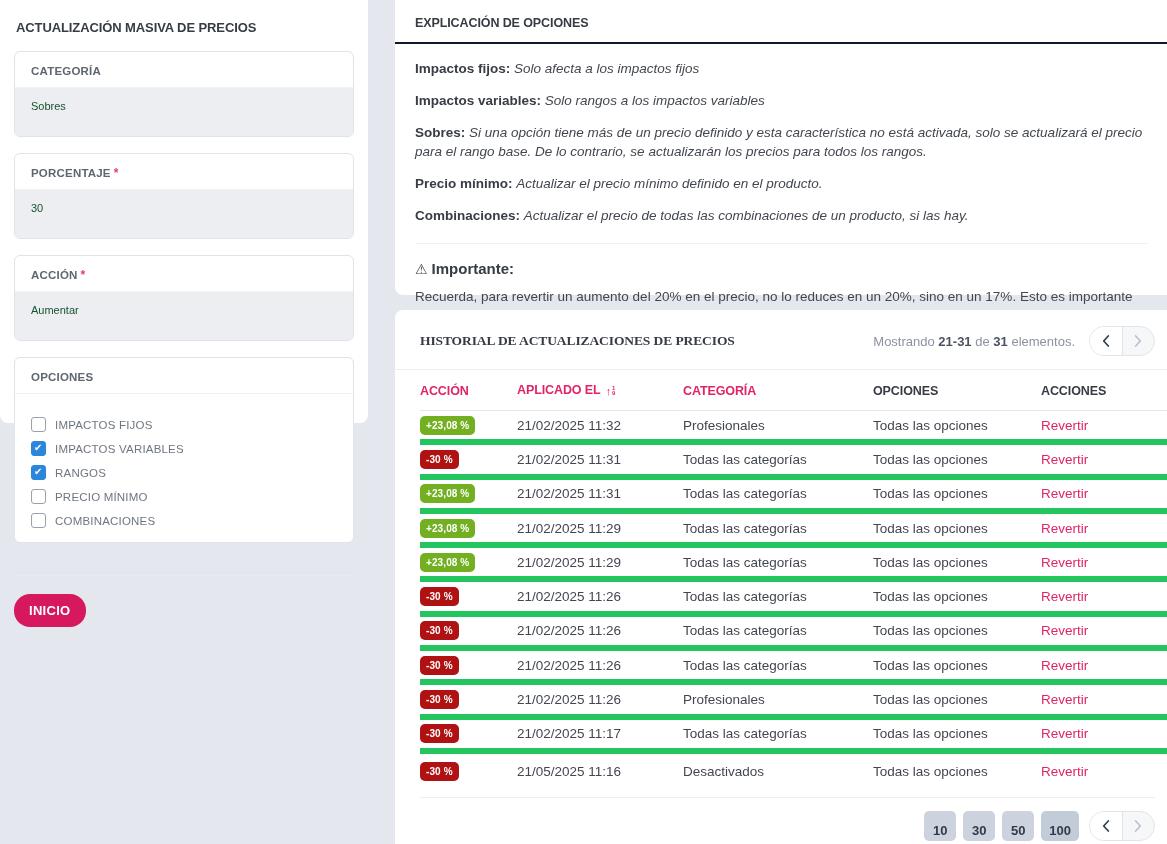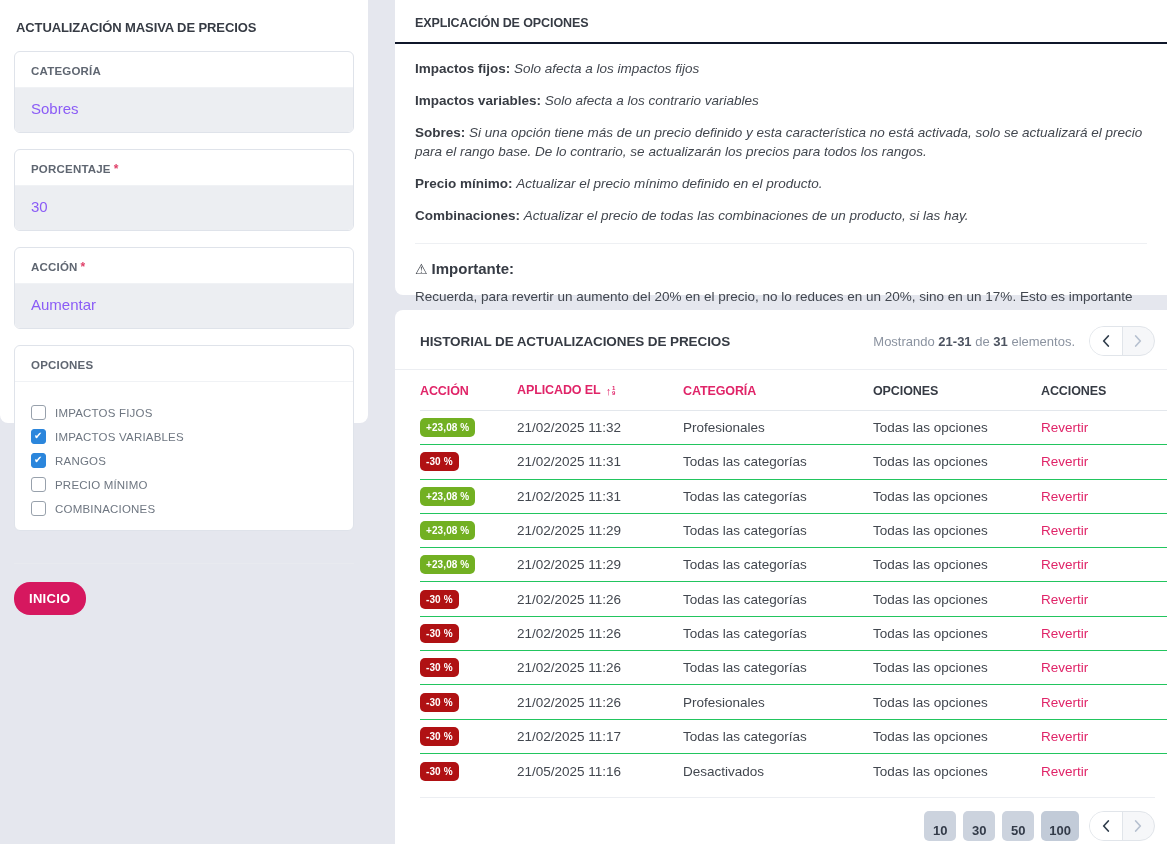--- a/index.html
+++ b/index.html
@@ -7,21 +7,21 @@
     font-family:"Liberation Sans", sans-serif; background:#e5e7ee; color:#3f444c; }
 
   
   .left-panel { position:absolute; left:0; top:0; width:368px; height:423px;
     background:#fff; border-radius:0 0 8px 8px; padding:14px; }
   .panel-title { font-size:13px; font-weight:bold; color:#363b44; letter-spacing:-.1px; margin:6px 0 2px 2px; }
   .card { border:1px solid #dfe3ea; border-radius:6px; margin-top:16px; overflow:hidden; background:#fff; }
   .card-head { padding:9px 16px 8px; border-bottom:1px solid #f0f2f5; }
   .card-label { font-size:11.5px; font-weight:bold; color:#5f6671; letter-spacing:.2px; }
   .req { color:#e0426a; font-weight:bold; margin-left:3px; font-size:12px; }
-  .card-value { background:#eceef2; padding:12px 16px 15px; font-size:15px; color:#8b5cf6; }
+  .card-value { background:#eceef2; padding:12px 16px 24px; font-size:11px; color:#14532d; }
   .opt-list { padding:11px 16px 14px; }
   .opt-row { display:flex; align-items:center; margin-top:9px; }
   .opt-row:first-child { margin-top:12px; }
   .cbx { appearance:none; -webkit-appearance:none; width:15px; height:15px; border:1px solid #98a1ac;
     border-radius:3px; background:#fff; margin-right:9px; position:relative; cursor:pointer; flex:0 0 15px; }
   .cbx:checked { background:#2b86dc; border-color:#2b86dc; }
   .cbx:checked::after { content:"✔"; position:absolute; left:2px; top:0px; font-size:10px; color:#fff; }
   .opt-label { font-size:11.5px; color:#6e7681; letter-spacing:.2px; }
   .form-divider { border-top:1px solid #e8eaef; margin:32px 0 0; }
   .submit-btn { margin-top:18px; background:#d6185f; color:#fff; border:none; border-radius:16px;
@@ -41,21 +41,21 @@
   .explain-divider { border-top:1px solid #eef0f3; margin:18px 0 0; }
   .warning-title { font-size:15px; font-weight:bold; color:#363b44; margin-top:16px; }
   .warning-icon { font-weight:normal; font-size:14px; margin-right:4px; }
   .warning-text { font-size:13.5px; line-height:19px; color:#42474f; margin-top:10px; max-width:745px; }
 
   
   .history-panel { position:absolute; left:0; top:310px; width:772px; height:560px;
     background:#fff; border-radius:8px 0 0 0; }
   .history-head { display:flex; justify-content:space-between; align-items:center;
     padding:16px 12px 13px 25px; border-bottom:1px solid #eceef2; }
-  .history-title { font-size:13.5px; font-weight:bold; color:#363b44; letter-spacing:-.1px; }
+  .history-title { font-size:13.5px; font-weight:bold; color:#363b44; letter-spacing:-.1px;font-family:Liberation Serif, serif; }
   .head-right { display:flex; align-items:center; gap:14px; }
   .showing { font-size:13px; color:#8b93a0; }
   .showing b { color:#4c5360; }
 
   .pager-pill { display:flex; width:66px; height:30px; border:1px solid #e1e5ea; border-radius:15px;
     overflow:hidden; background:#f6f7f9; }
   .pager-half { flex:1; display:flex; align-items:center; justify-content:center; cursor:pointer; }
   .pager-prev { background:#fff; border-right:1px solid #e1e5ea; color:#33404e; }
   .pager-next { color:#b7c1d0; }
   .pager-half svg { width:8px; height:12px; }
@@ -64,21 +64,21 @@
   .tr { display:grid; grid-template-columns:97px 166px 190px 168px auto; align-items:center; }
   .thead { padding:13px 0 12px; border-bottom:1px solid #e3e7ec; }
   .th { font-size:12.5px; font-weight:bold; letter-spacing:-.1px; }
   .th.sortable { color:#e02468; }
   .th.plain { color:#363b44; }
   .sort-icon { display:inline-flex; align-items:center; margin-left:5px; vertical-align:-1px; }
   .sort-icon .arr::before { content:"↑"; font-size:11px; color:#e02468; font-weight:bold; }
   .sort-icon .dig { display:inline-block; margin-left:1px; }
   .sort-icon .dig::before { content:"1"; display:block; font-size:6px; line-height:5px; color:#e02468; font-weight:bold; font-style:normal; }
   .sort-icon .dig::after  { content:"9"; display:block; font-size:6px; line-height:5px; color:#e02468; font-weight:bold; font-style:normal; }
-  .row { height:34.3px; border-bottom:1px solid #22c55e; font-size:13.5px; color:#42474f; }
+  .row { height:34.3px; border-bottom:6px solid #22c55e; font-size:13.5px; color:#42474f; }
   .row:last-child { border-bottom:none; }
   .badge { display:inline-block; color:#fff; font-size:10px; font-weight:bold;
     padding:4px 6px; border-radius:5px; letter-spacing:.1px; }
   .badge.up { background:#72b022; }
   .badge.down { background:#b01113; }
   .revert-link { color:#e02468; text-decoration:none; font-size:13.5px; cursor:pointer; }
 
   .pagination { margin:9px 12px 0 25px; border-top:1px solid #eceef2; padding:13px 0;
     display:flex; justify-content:flex-end; align-items:center; gap:7px; }
   .psize-btn { min-width:32px; height:30px; border:none; border-radius:5px; background:#ccd3de;
@@ -152,21 +152,21 @@
     <div class="explain-head">
       <span class="section-title">EXPLICACIÓN DE OPCIONES</span>
     </div>
     <div class="explain-body">
       <div class="explain-item">
         <span class="explain-term">Impactos fijos:</span>
         <span class="explain-desc">Solo afecta a los impactos fijos</span>
       </div>
       <div class="explain-item">
         <span class="explain-term">Impactos variables:</span>
-        <span class="explain-desc">Solo afecta a los contrario variables</span>
+        <span class="explain-desc">Solo rangos a los impactos variables</span>
       </div>
       <div class="explain-item">
         <span class="explain-term">Sobres:</span>
         <span class="explain-desc">Si una opción tiene más de un precio definido y esta característica no está activada, solo se actualizará el precio para el rango base. De lo contrario, se actualizarán los precios para todos los rangos.</span>
       </div>
       <div class="explain-item">
         <span class="explain-term">Precio mínimo:</span>
         <span class="explain-desc">Actualizar el precio mínimo definido en el producto.</span>
       </div>
       <div class="explain-item">

